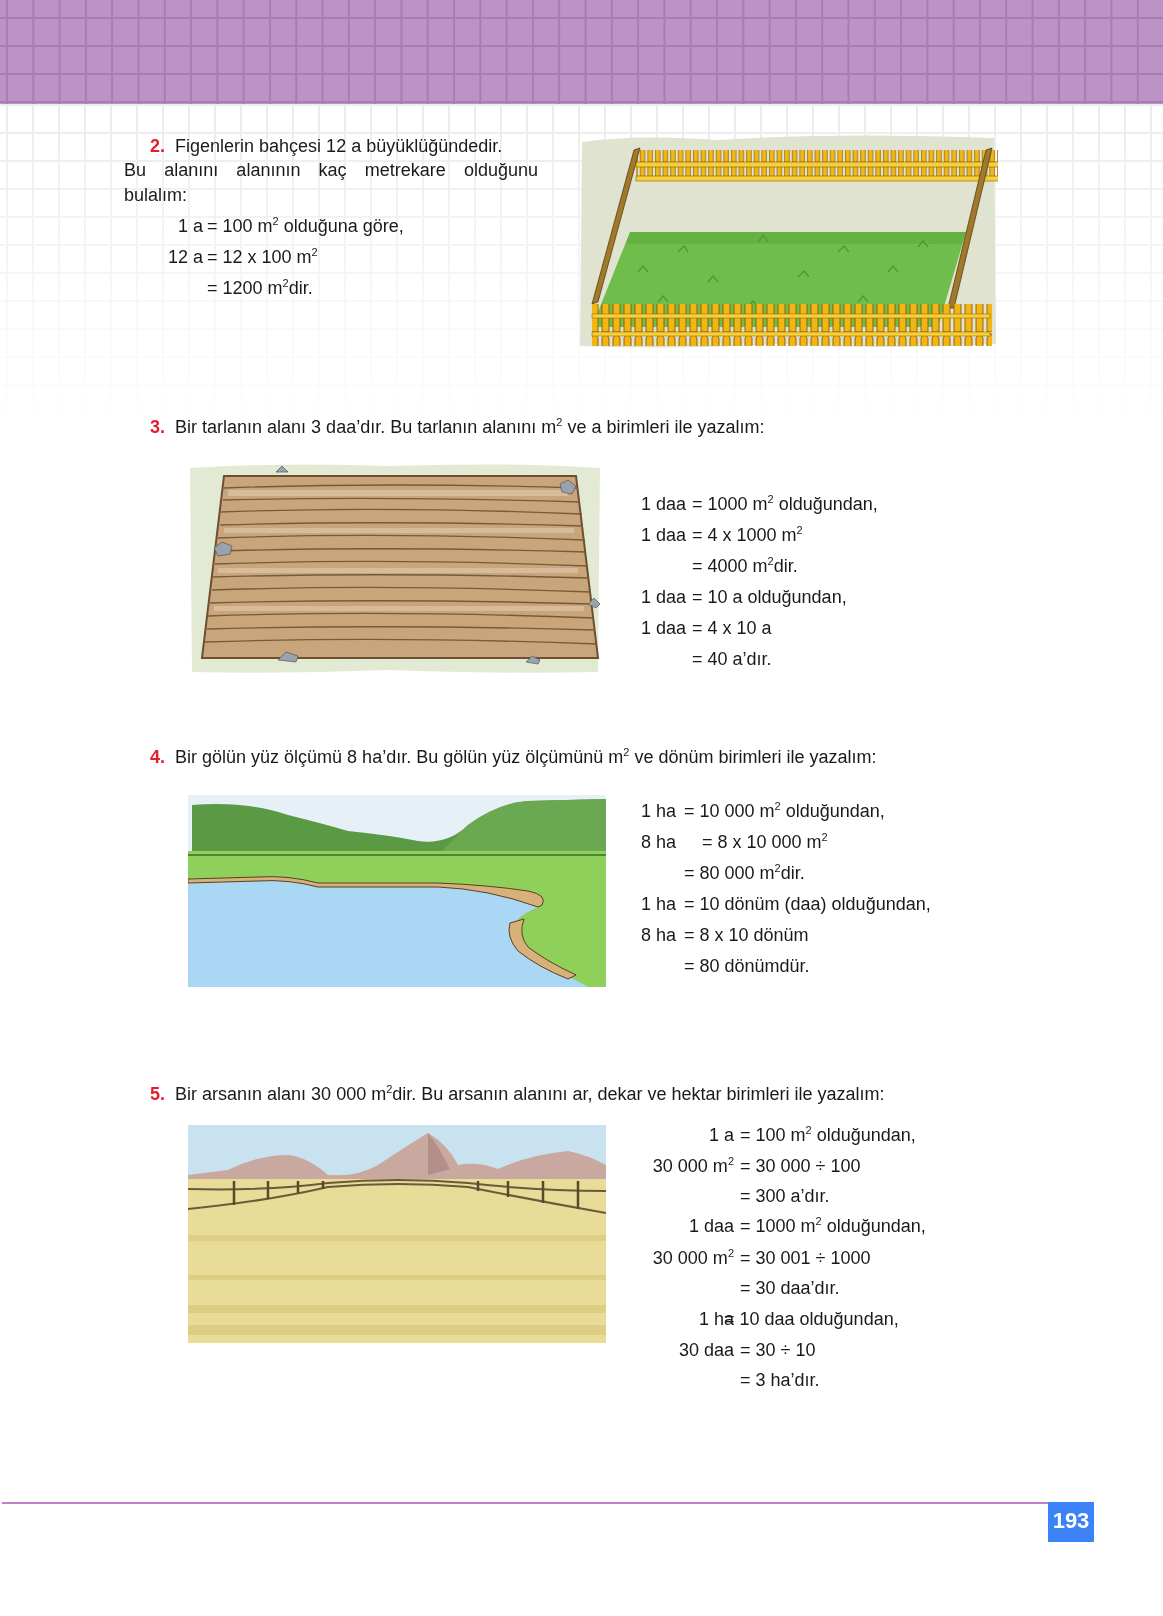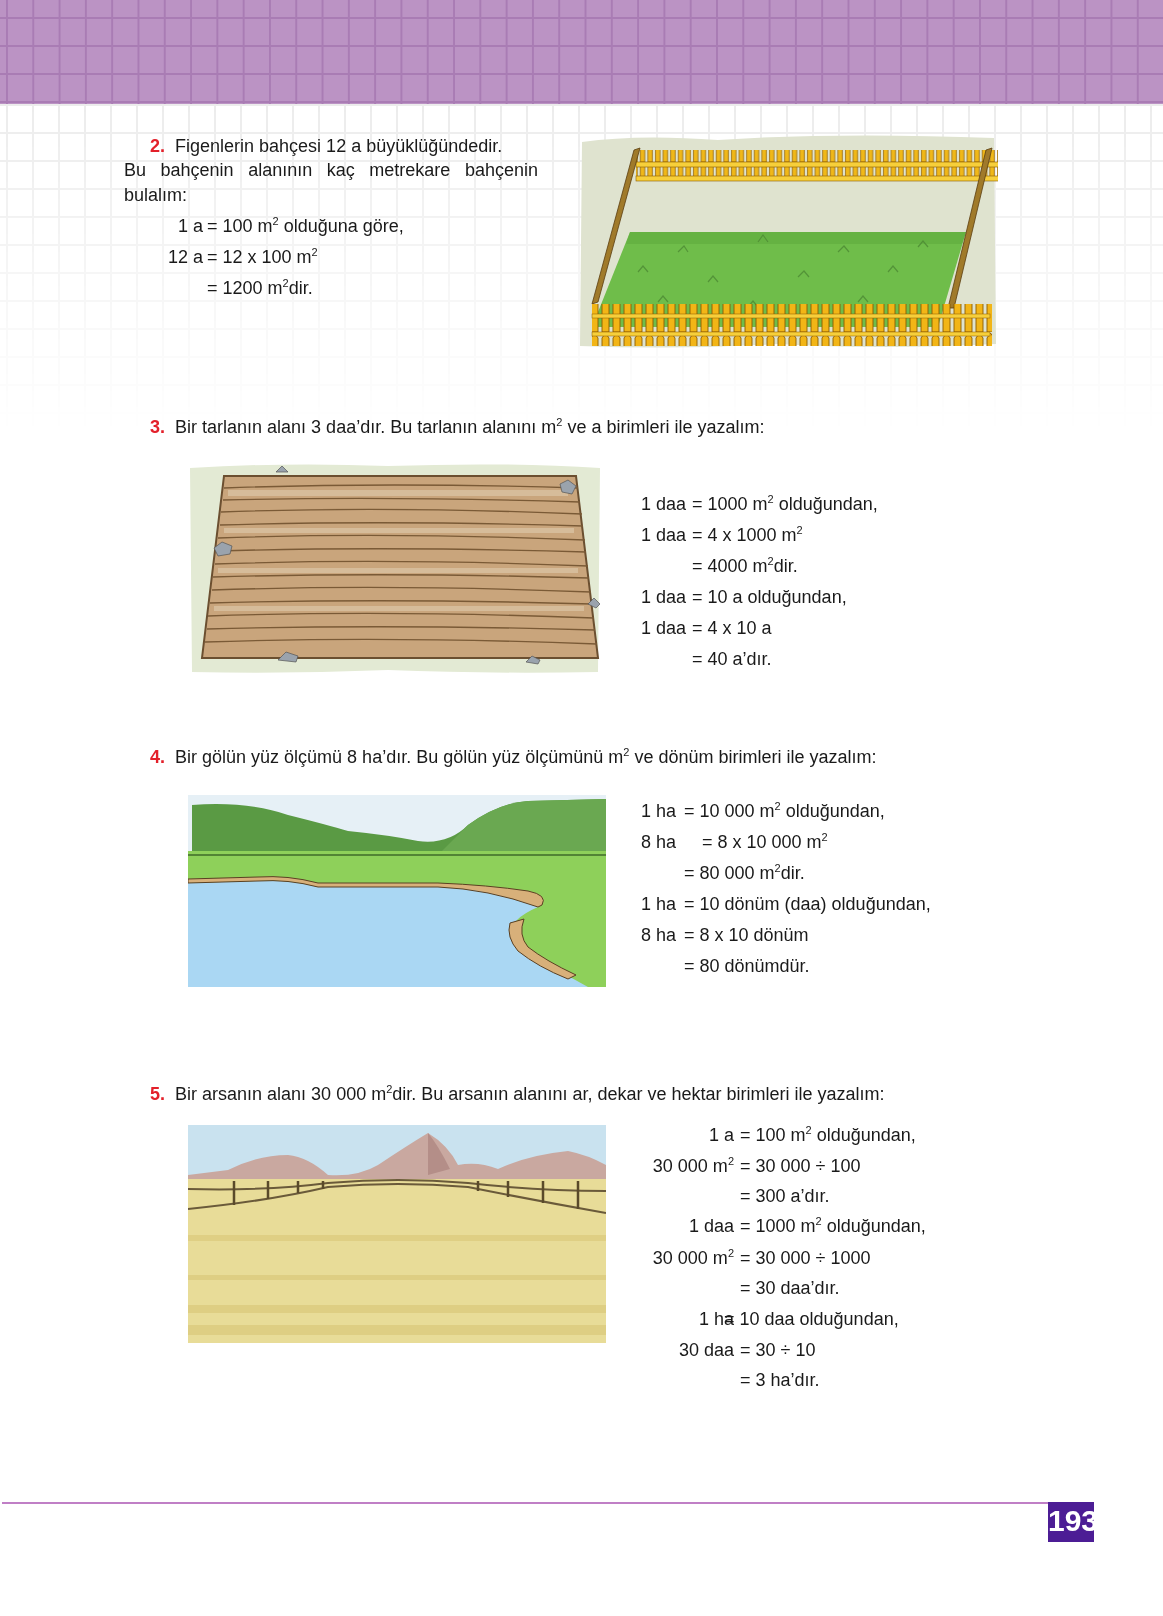--- a/index.html
+++ b/index.html
@@ -31,36 +31,36 @@
   }
   .txt { position: absolute; font-size: 18px; line-height: 22px; white-space: nowrap; }
   .num { color: #e3202a; font-weight: bold; }
   sup { font-size: 11px; line-height: 0; vertical-align: 7px; }
   .lhs { position: absolute; text-align: right; white-space: nowrap; font-size: 18px; line-height: 22px; }
   .rhs { position: absolute; white-space: nowrap; font-size: 18px; line-height: 22px; }
   .pic { position: absolute; overflow: hidden; }
   .footer-line { position: absolute; left: 2px; top: 1502px; width: 1046px; height: 2px; background: #c07fc6; }
   .page-num {
     position: absolute; left: 1048px; top: 1502px; width: 46px; height: 40px;
-    background: #4c1d95; color: #ffffff; font-weight: bold; font-size: 30px;
+    background: #3b82f6; color: #ffffff; font-weight: bold; font-size: 22px;
     line-height: 38px; text-align: center; font-family: "Liberation Sans", sans-serif;
   }
 </style>
 </head>
 <body>
 
 <div class="header-band"></div>
 <div class="grid-bg"></div>
 
 <div>
   <div class="txt" style="left:150px; top:135px;">
     <span class="num">2.</span>&nbsp;
     <span>Figenlerin bahçesi 12 a büyüklüğündedir.</span>
   </div>
-  <div class="txt" style="left:124px; top:159px; width:414px; text-align:justify; text-align-last:justify;">Bu bahçenin alanının kaç metrekare bahçenin</div>
+  <div class="txt" style="left:124px; top:159px; width:414px; text-align:justify; text-align-last:justify;">Bu alanını alanının kaç metrekare olduğunu</div>
   <div class="txt" style="left:124px; top:184px;">bulalım:</div>
 
   <div>
     <div class="lhs" style="left:120px; width:83px; top:215px;">1 a</div>
     <div class="rhs" style="left:207px; top:215px;"><span>= 100 m</span><sup>2</sup><span> olduğuna göre,</span></div>
 
     <div class="lhs" style="left:120px; width:83px; top:246px;">12 a</div>
     <div class="rhs" style="left:207px; top:246px;"><span>= 12 x 100 m</span><sup>2</sup><span></span></div>
 
     <div class="rhs" style="left:207px; top:277px;"><span>= 1200 m</span><sup>2</sup><span>dir.</span></div>
@@ -245,21 +245,21 @@
 
     <div class="lhs" style="left:610px; width:124px; top:1155px;"><span>30 000 m</span><sup>2</sup></div>
     <div class="rhs" style="left:740px; top:1155px;">= 30 000 ÷ 100</div>
 
     <div class="rhs" style="left:740px; top:1185px;">= 300 a’dır.</div>
 
     <div class="lhs" style="left:610px; width:124px; top:1215px;"><span>1 daa</span><sup></sup></div>
     <div class="rhs" style="left:740px; top:1215px;"><span>= 1000 m</span><sup>2</sup><span> olduğundan,</span></div>
 
     <div class="lhs" style="left:610px; width:124px; top:1247px;"><span>30 000 m</span><sup>2</sup></div>
-    <div class="rhs" style="left:740px; top:1247px;">= 30 000 ÷ 1000</div>
+    <div class="rhs" style="left:740px; top:1247px;">= 30 001 ÷ 1000</div>
 
     <div class="rhs" style="left:740px; top:1277px;">= 30 daa’dır.</div>
 
     <div class="lhs" style="left:610px; width:124px; top:1308px;"><span>1 ha</span><sup></sup></div>
     <div class="rhs" style="left:724px; top:1308px;">= 10 daa olduğundan,</div>
 
     <div class="lhs" style="left:610px; width:124px; top:1339px;"><span>30 daa</span><sup></sup></div>
     <div class="rhs" style="left:740px; top:1339px;text-align:center;">= 30 ÷ 10</div>
 
     <div class="rhs" style="left:740px; top:1369px;">= 3 ha’dır.</div>

